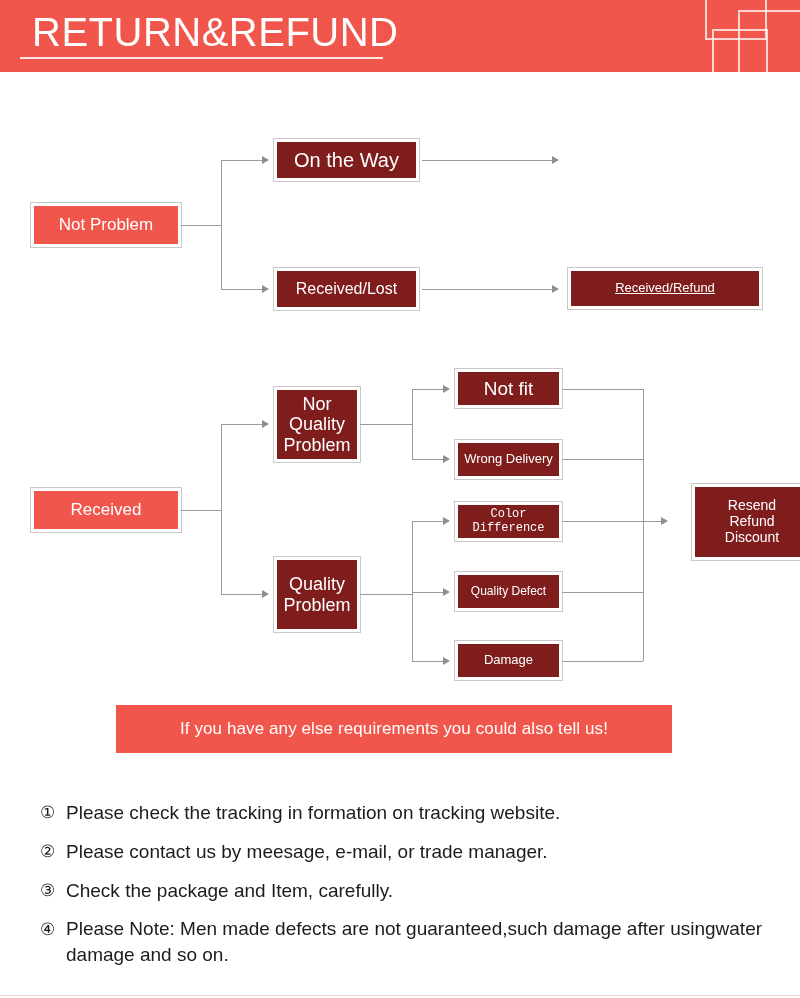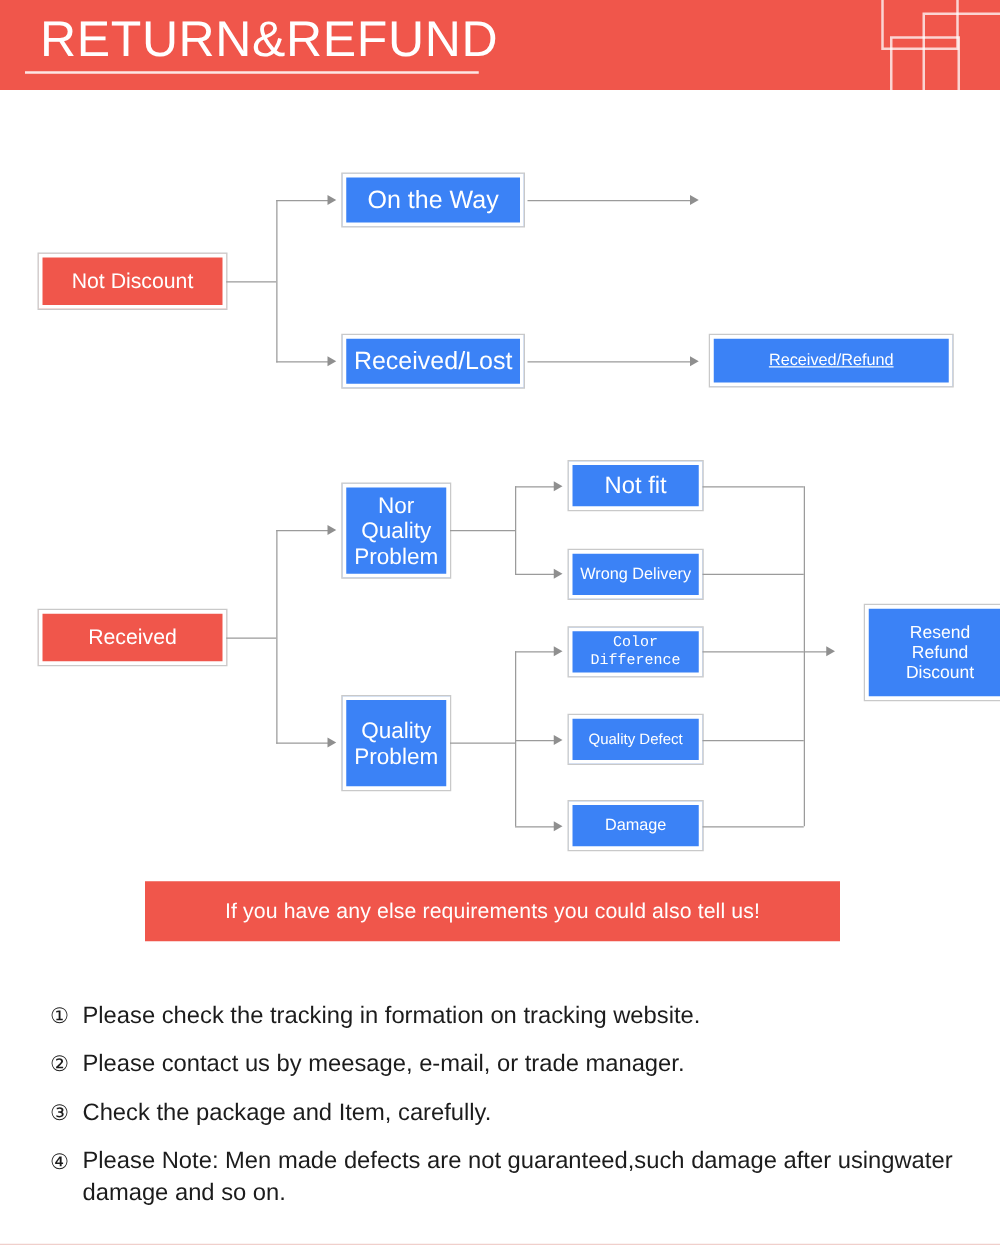--- a/index.html
+++ b/index.html
@@ -64,21 +64,21 @@
     box-sizing: border-box;
     display: flex;
     align-items: center;
     justify-content: center;
     text-align: center;
     border: 3px solid #ffffff;
     outline: 1px solid #c9c9c9;
     color: #ffffff;
     line-height: 1.12;
   }
-  .node.dark  { background: #3b82f6; }
+  .node.dark  { background: #7f1d1d; }
   .node.red   { background: #f0564b; }
 
   
   .ln {
     position: absolute;
     background: #9b9b9b;
   }
   .lnh { height: 1px; }
   .lnv { width: 1px; }
 
@@ -149,32 +149,32 @@
 <div id="page">
 
   <div class="header">
     <div class="deco-sq deco-a"></div>
     <div class="deco-sq deco-b"></div>
     <div class="deco-sq deco-c"></div>
     <div class="header-title">RETURN&amp;REFUND</div>
     <div class="header-underline"></div>
   </div>
 
-  <div class="node red" style="left:31px; top:203px; width:150px; height:44px; font-size:17px;">Not Discount</div>
+  <div class="node red" style="left:31px; top:203px; width:150px; height:44px; font-size:17px;">Not Problem</div>
 
   <div class="ln lnh" style="left:181px; top:225px; width:40px;"></div>
   <div class="ln lnv" style="left:221px; top:160px; height:130px;"></div>
   <div class="ln lnh" style="left:221px; top:160px; width:44px;"></div>
   <div class="arrow" style="left:262px; top:156px;"></div>
   <div class="ln lnh" style="left:221px; top:289px; width:44px;"></div>
   <div class="arrow" style="left:262px; top:285px;"></div>
 
   <div class="node dark" style="left:274px; top:139px; width:145px; height:42px; font-size:20px;">On the Way</div>
 
-  <div class="node dark" style="left:274px; top:268px; width:145px; height:42px; font-size:20px;">Received/Lost</div>
+  <div class="node dark" style="left:274px; top:268px; width:145px; height:42px; font-size:16px;">Received/Lost</div>
 
   <div class="ln lnh" style="left:422px; top:160px; width:133px;"></div>
   <div class="arrow" style="left:552px; top:156px;"></div>
   <div class="ln lnh" style="left:422px; top:289px; width:133px;"></div>
   <div class="arrow" style="left:552px; top:285px;"></div>
 
 
   <div class="node dark" style="left:568px; top:268px; width:194px; height:41px; font-size:13px;text-decoration:underline;">Received/Refund</div>
 
   <div class="node red" style="left:31px; top:488px; width:150px; height:44px; font-size:17px;">Received</div>

